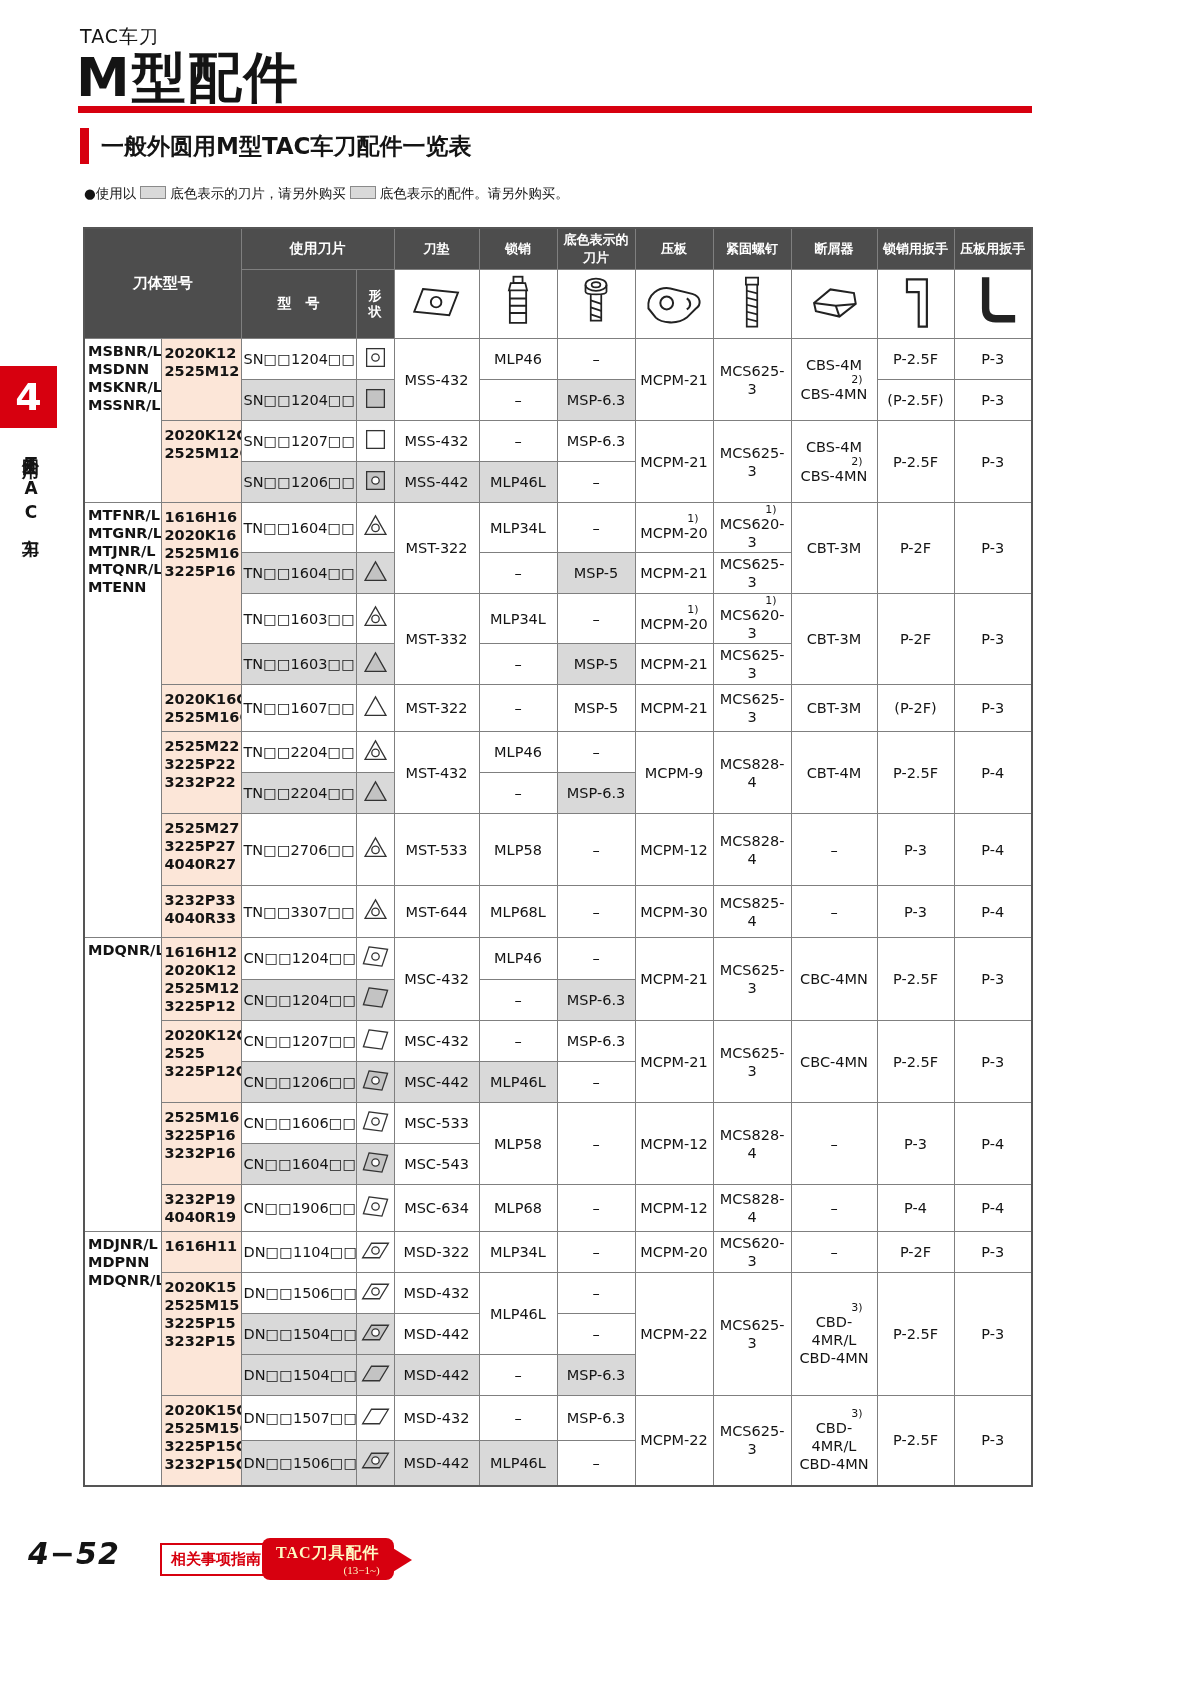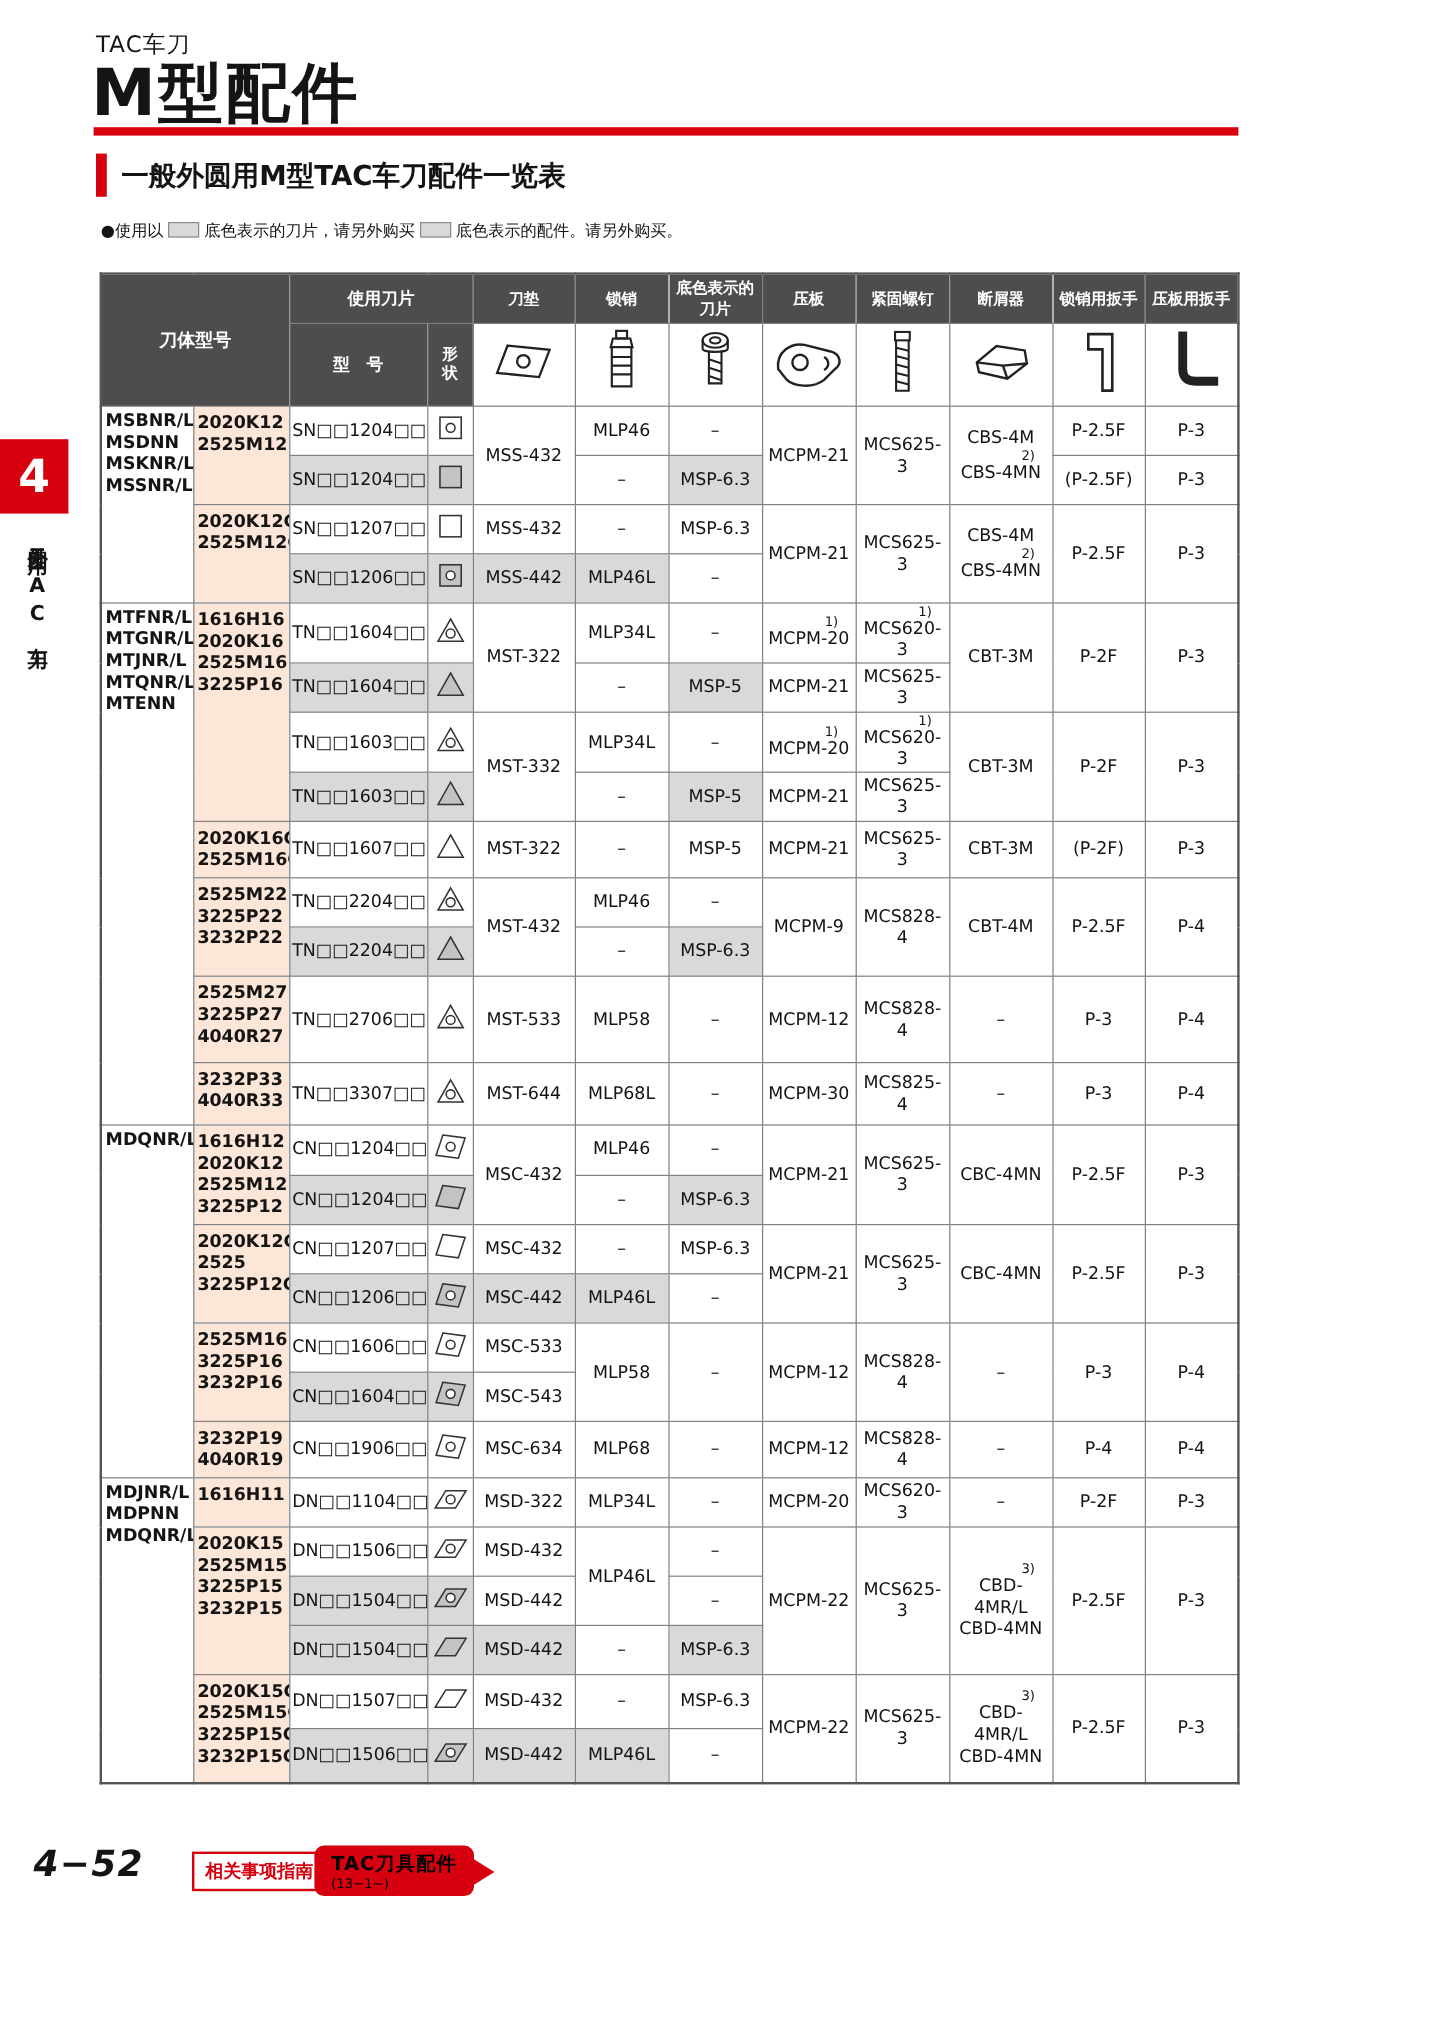--- a/index.html
+++ b/index.html
@@ -35,22 +35,22 @@
   td.col-size{background:#fce6d8;text-align:left;vertical-align:top;font-weight:bold;padding:5px 3px;margin-top:10px;}
   td.col-group div,td.col-size div{text-align:left;}
   td.gray{background:#d9d9d9;}
   td.col-shape{padding:0;}
   td.col-shape span{display:inline-block;line-height:0;}
   .supline{font-size:11px;text-align:right;padding-right:12px;line-height:11px;}
   
   .page-no{position:absolute;left:28px;top:1536px;font-size:30px;font-weight:bold;font-style:italic;letter-spacing:1px;}
   .guide-box{position:absolute;left:160px;top:1543px;border:2px solid #d7000f;color:#d7000f;
     font-size:15px;font-weight:bold;padding:5px 9px;background:#fff;}
-  .chip{position:absolute;left:262px;top:1538px;background:#d7000f;color:#000000;border-radius:8px;
-    padding:5px 14px 4px;text-align:left;}
+  .chip{position:absolute;left:262px;top:1538px;background:#d7000f;color:#fef9c3;border-radius:8px;
+    padding:5px 14px 4px;text-align:right;font-family:Liberation Serif, serif;}
   .chip-title{font-size:16px;font-weight:bold;letter-spacing:1px;}
   .chip-sub{font-size:11px;line-height:12px;}
   .chip-arrow{position:absolute;left:388px;top:1545px;width:0;height:0;
     border-left:24px solid #d7000f;border-top:15px solid transparent;border-bottom:15px solid transparent;}
 </style>
 </head>
 <body>
 
 <div class="eyebrow">TAC车刀</div>
 <div class="big-title">M型配件</div>

